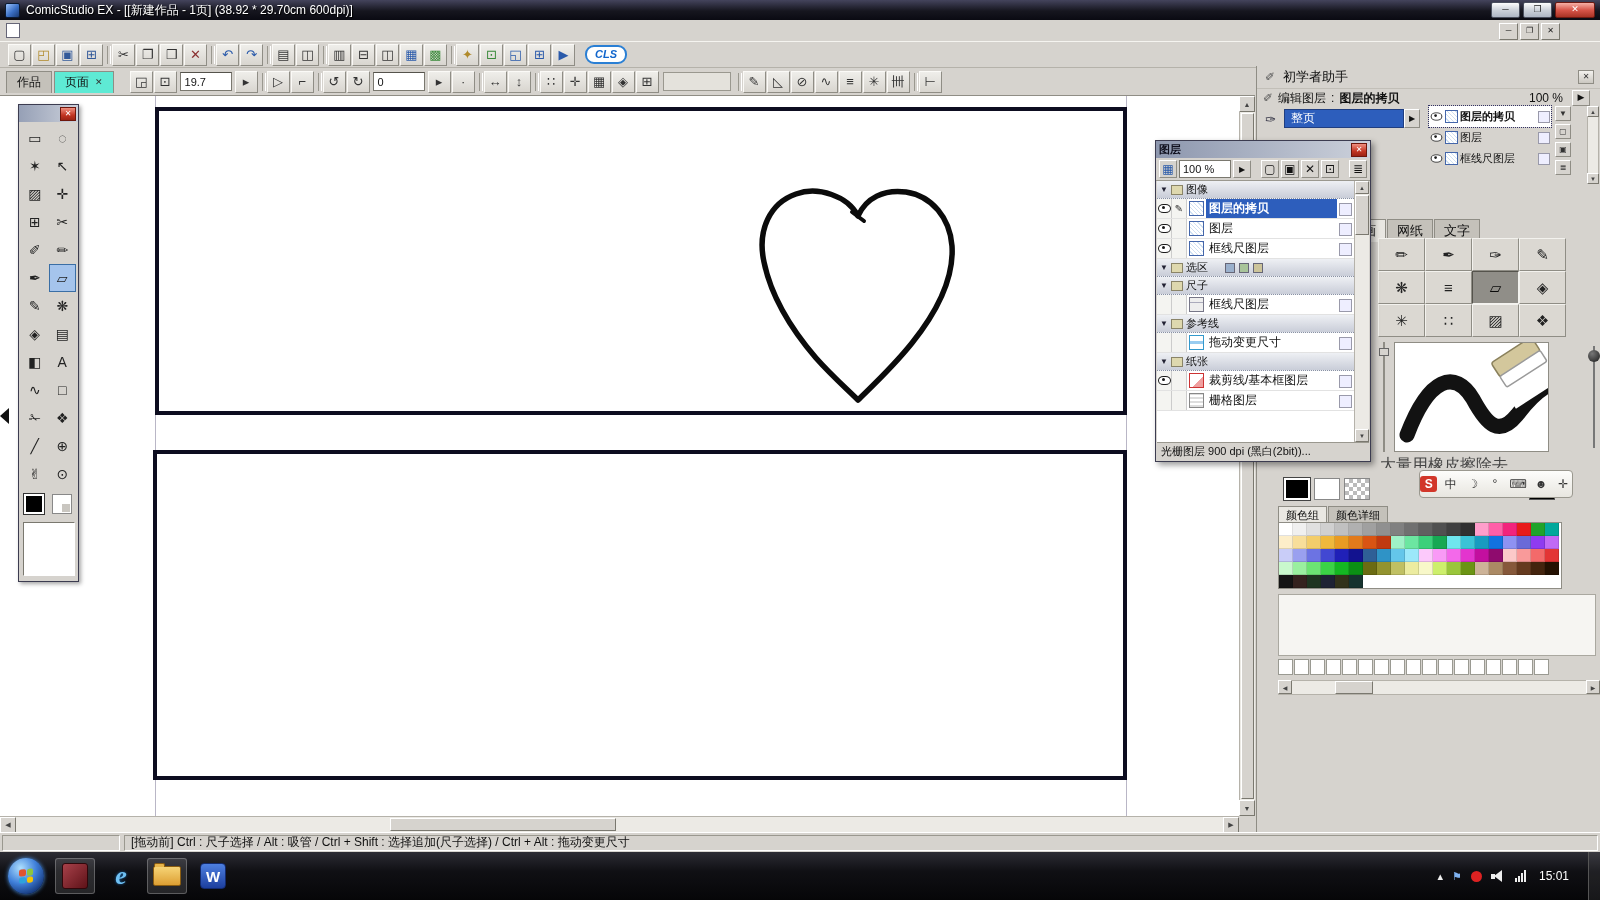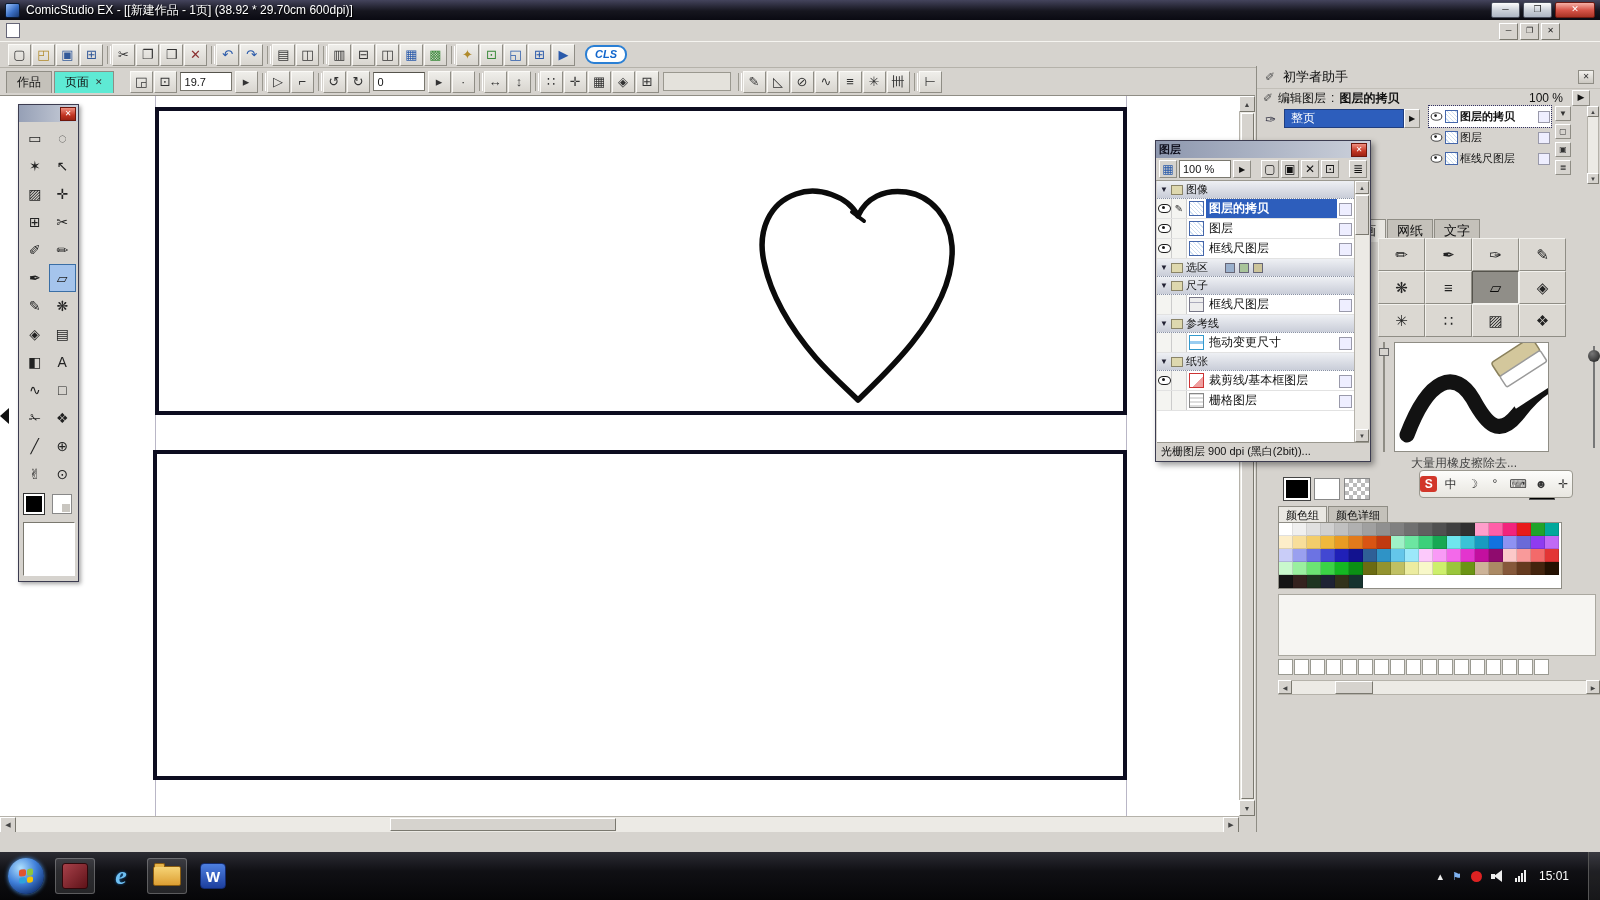--- a/index.html
+++ b/index.html
@@ -138,21 +138,21 @@
   .gbtn{height:33px;border:1px solid;border-color:#f3f2ee #8f8d85 #8f8d85 #f3f2ee;background:#dbd8d2;font-size:15px;
     display:flex;align-items:center;justify-content:center;color:#222;box-sizing:border-box;cursor:pointer;}
   .gbtn.pressed{background:#908e88;border-color:#55534c #f3f2ee #f3f2ee #55534c;color:#0a0a0a;}
   #left-slider{position:absolute;left:121px;top:276px;width:12px;height:110px;}
   #left-slider .trk{position:absolute;left:5px;top:0;bottom:0;width:2px;background:#8f8d85;}
   #left-slider .hnd{position:absolute;left:1px;top:6px;width:10px;height:8px;background:#d6d3ce;border:1px solid #666;box-sizing:border-box;cursor:grab;}
   #preview-box{position:absolute;left:137px;top:276px;width:155px;height:110px;background:#fff;border:1px solid #8f8d85;box-sizing:border-box;}
   #right-slider{position:absolute;left:330px;top:276px;width:14px;height:110px;}
   #right-slider .trk{position:absolute;left:6px;top:4px;bottom:4px;width:2px;background:#777;}
   #right-slider .knob{position:absolute;left:1px;top:8px;width:12px;height:12px;border-radius:50%;background:radial-gradient(circle at 35% 30%,#777,#1a1a1a);cursor:grab;}
-  .hint{position:absolute;left:154px;top:389px;width:152px;height:13px;font-size:12px;color:#444;white-space:nowrap;overflow:hidden;}
+  .hint{position:absolute;left:123px;top:389px;width:152px;height:13px;font-size:16px;color:#444;white-space:nowrap;overflow:hidden;}
   #ime-bar{position:absolute;left:162px;top:404px;width:152px;height:26px;background:linear-gradient(#fdfdfb,#e8e6e0);border:1px solid #9a988f;
     border-radius:4px;display:flex;align-items:center;justify-content:space-evenly;z-index:5;}
   .ime-ic{min-width:15px;height:16px;display:flex;align-items:center;justify-content:center;font-size:12px;color:#333;border-radius:3px;cursor:pointer;padding:0 1px;}
   .color-swatch-big{position:absolute;width:26px;height:22px;box-sizing:border-box;cursor:pointer;}
   #csw-black{left:27px;top:412px;background:#000;border:2px solid #fff;outline:1px solid #444;}
   #csw-white{left:57px;top:412px;background:#fff;border:1px solid #888;}
   #csw-trans{left:87px;top:412px;border:1px solid #888;background-color:#fff;
     background-image:linear-gradient(45deg,#bbb 25%,transparent 25%,transparent 75%,#bbb 75%),linear-gradient(45deg,#bbb 25%,transparent 25%,transparent 75%,#bbb 75%);
     background-size:8px 8px;background-position:0 0,4px 4px;}
   #csw-current{left:272px;top:414px;width:26px;height:20px;background:#000;border:1px solid #555;}
@@ -702,20 +702,24 @@
         </div>
       </div>
     <div class="lp-scroll">
       <div class="sbtn" style="right:0;top:0;width:14px;height:13px;font-size:6px;">▲</div>
       <div class="sthumb" style="left:0;right:0;top:14px;height:40px;"></div>
       <div class="sbtn" style="right:0;bottom:0;width:14px;height:13px;font-size:6px;">▼</div>
     </div>
     <div class="lp-status">光栅图层 900 dpi (黑白(2bit))...</div>
   </div>
 
+  <div id="statusbar">
+    <div class="status-cell first"></div>
+    <div class="status-cell main">[拖动前] Ctrl : 尺子选择 / Alt : 吸管 / Ctrl + Shift : 选择追加(尺子选择) / Ctrl + Alt : 拖动变更尺寸</div>
+  </div>
 
   <div id="taskbar">
     <div class="orb">
       <div class="flag">
         <span style="background:#e0532f;"></span>
           <span style="background:#8cc63f;"></span>
         <span style="background:#2ea3dc;"></span>
           <span style="background:#f5c400;"></span>
       </div>
     </div>

